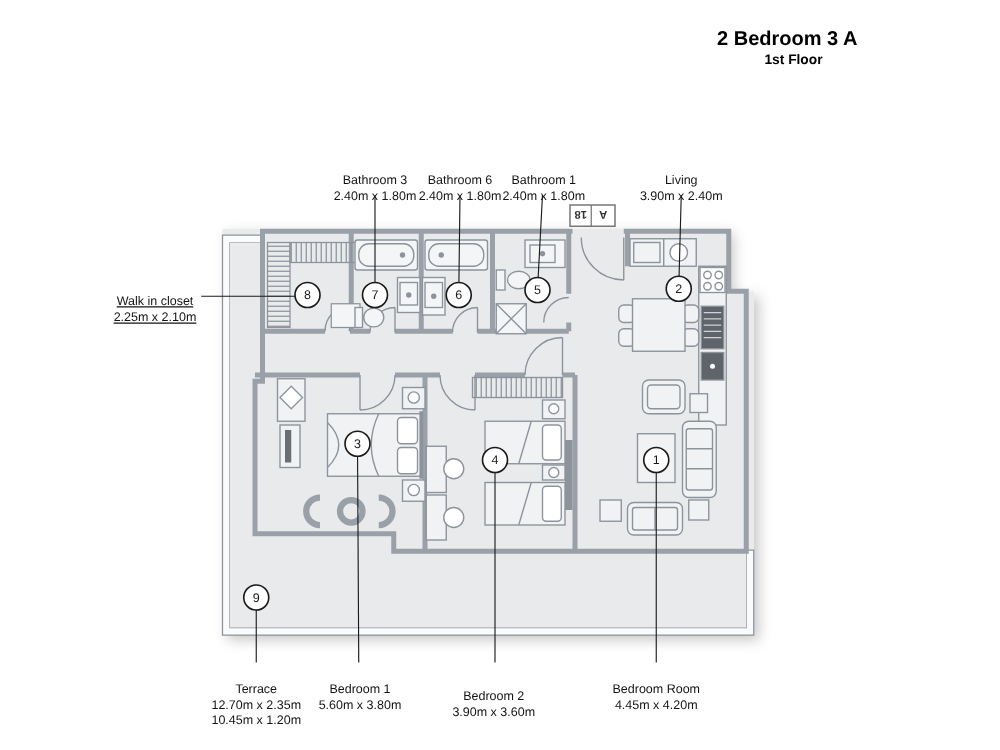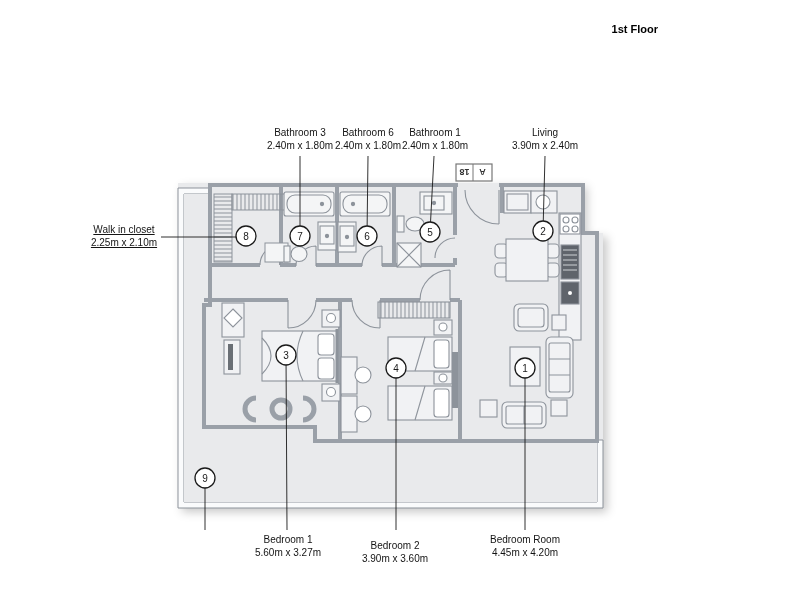--- a/index.html
+++ b/index.html
@@ -1,33 +1,34 @@
 <!DOCTYPE html>
 <html><head>
 <meta charset="utf-8">
 <style>
   html,body{margin:0;padding:0;background:#fff;}
   #stage{position:relative;width:800px;height:600px;background:#fff;overflow:hidden;
          font-family:"Liberation Sans",sans-serif;}
   #plan-svg{position:absolute;left:0;top:0;}
   .plan-label{position:absolute;font-size:10px;line-height:12.5px;color:#141414;
-              text-align:center;transform:translateX(-50%);white-space:nowrap;}
+              text-align:center;transform:translateX(-50%);white-space:nowrap;margin-top:12px;}
   .plan-label .room-name{display:block;}
   .plan-label .room-dims{display:block;}
   #title-block{position:absolute;top:22px;right:114px;text-align:right;color:#000;}
   #title-block .main-title{display:block;font-size:16px;line-height:19px;font-weight:bold;}
   #title-block .sub-title{display:block;font-size:11px;line-height:14px;font-weight:bold;
                           padding-right:28px;}
 </style>
 </head>
 <body>
 
 <div id="stage">
 
   <div id="title-block">
+    <span class="main-title">2 Bedroom 3 A</span>
     <span class="sub-title">1st Floor</span>
   </div>
 
   <svg id="plan-svg" width="800" height="600" viewBox="0 0 800 600">
     <defs>
       <pattern id="hatchV" width="4" height="4" patternUnits="userSpaceOnUse">
         <path d="M1,0 V4" stroke="#8d939b" stroke-width="1"></path>
       </pattern>
       <pattern id="hatchH" width="4" height="4" patternUnits="userSpaceOnUse">
         <path d="M0,1 H4" stroke="#8d939b" stroke-width="1"></path>
@@ -256,23 +257,28 @@
     <span class="room-dims">2.40m x 1.80m</span>
   </div>
   <div class="plan-label" style="left:545px;top:127px;">
     <span class="room-name">Living</span>
     <span class="room-dims">3.90m x 2.40m</span>
   </div>
   <div class="plan-label" style="left:124px;top:224px;text-decoration:underline;">
     <span class="room-name">Walk in closet</span>
     <span class="room-dims">2.25m x 2.10m</span>
   </div>
+  <div class="plan-label" style="left:205px;top:534px;">
+    <span class="room-name">Terrace</span>
+    <span class="room-dims">12.70m x 2.35m</span>
+    <span class="room-dims">10.45m x 1.20m</span>
+  </div>
   <div class="plan-label" style="left:288px;top:534px;">
     <span class="room-name">Bedroom 1</span>
-    <span class="room-dims">5.60m x 3.27m</span>
+    <span class="room-dims">5.60m x 3.80m</span>
   </div>
   <div class="plan-label" style="left:395px;top:540px;">
     <span class="room-name">Bedroom 2</span>
     <span class="room-dims">3.90m x 3.60m</span>
   </div>
   <div class="plan-label" style="left:525px;top:534px;">
     <span class="room-name">Bedroom Room</span>
     <span class="room-dims">4.45m x 4.20m</span>
   </div>
 

